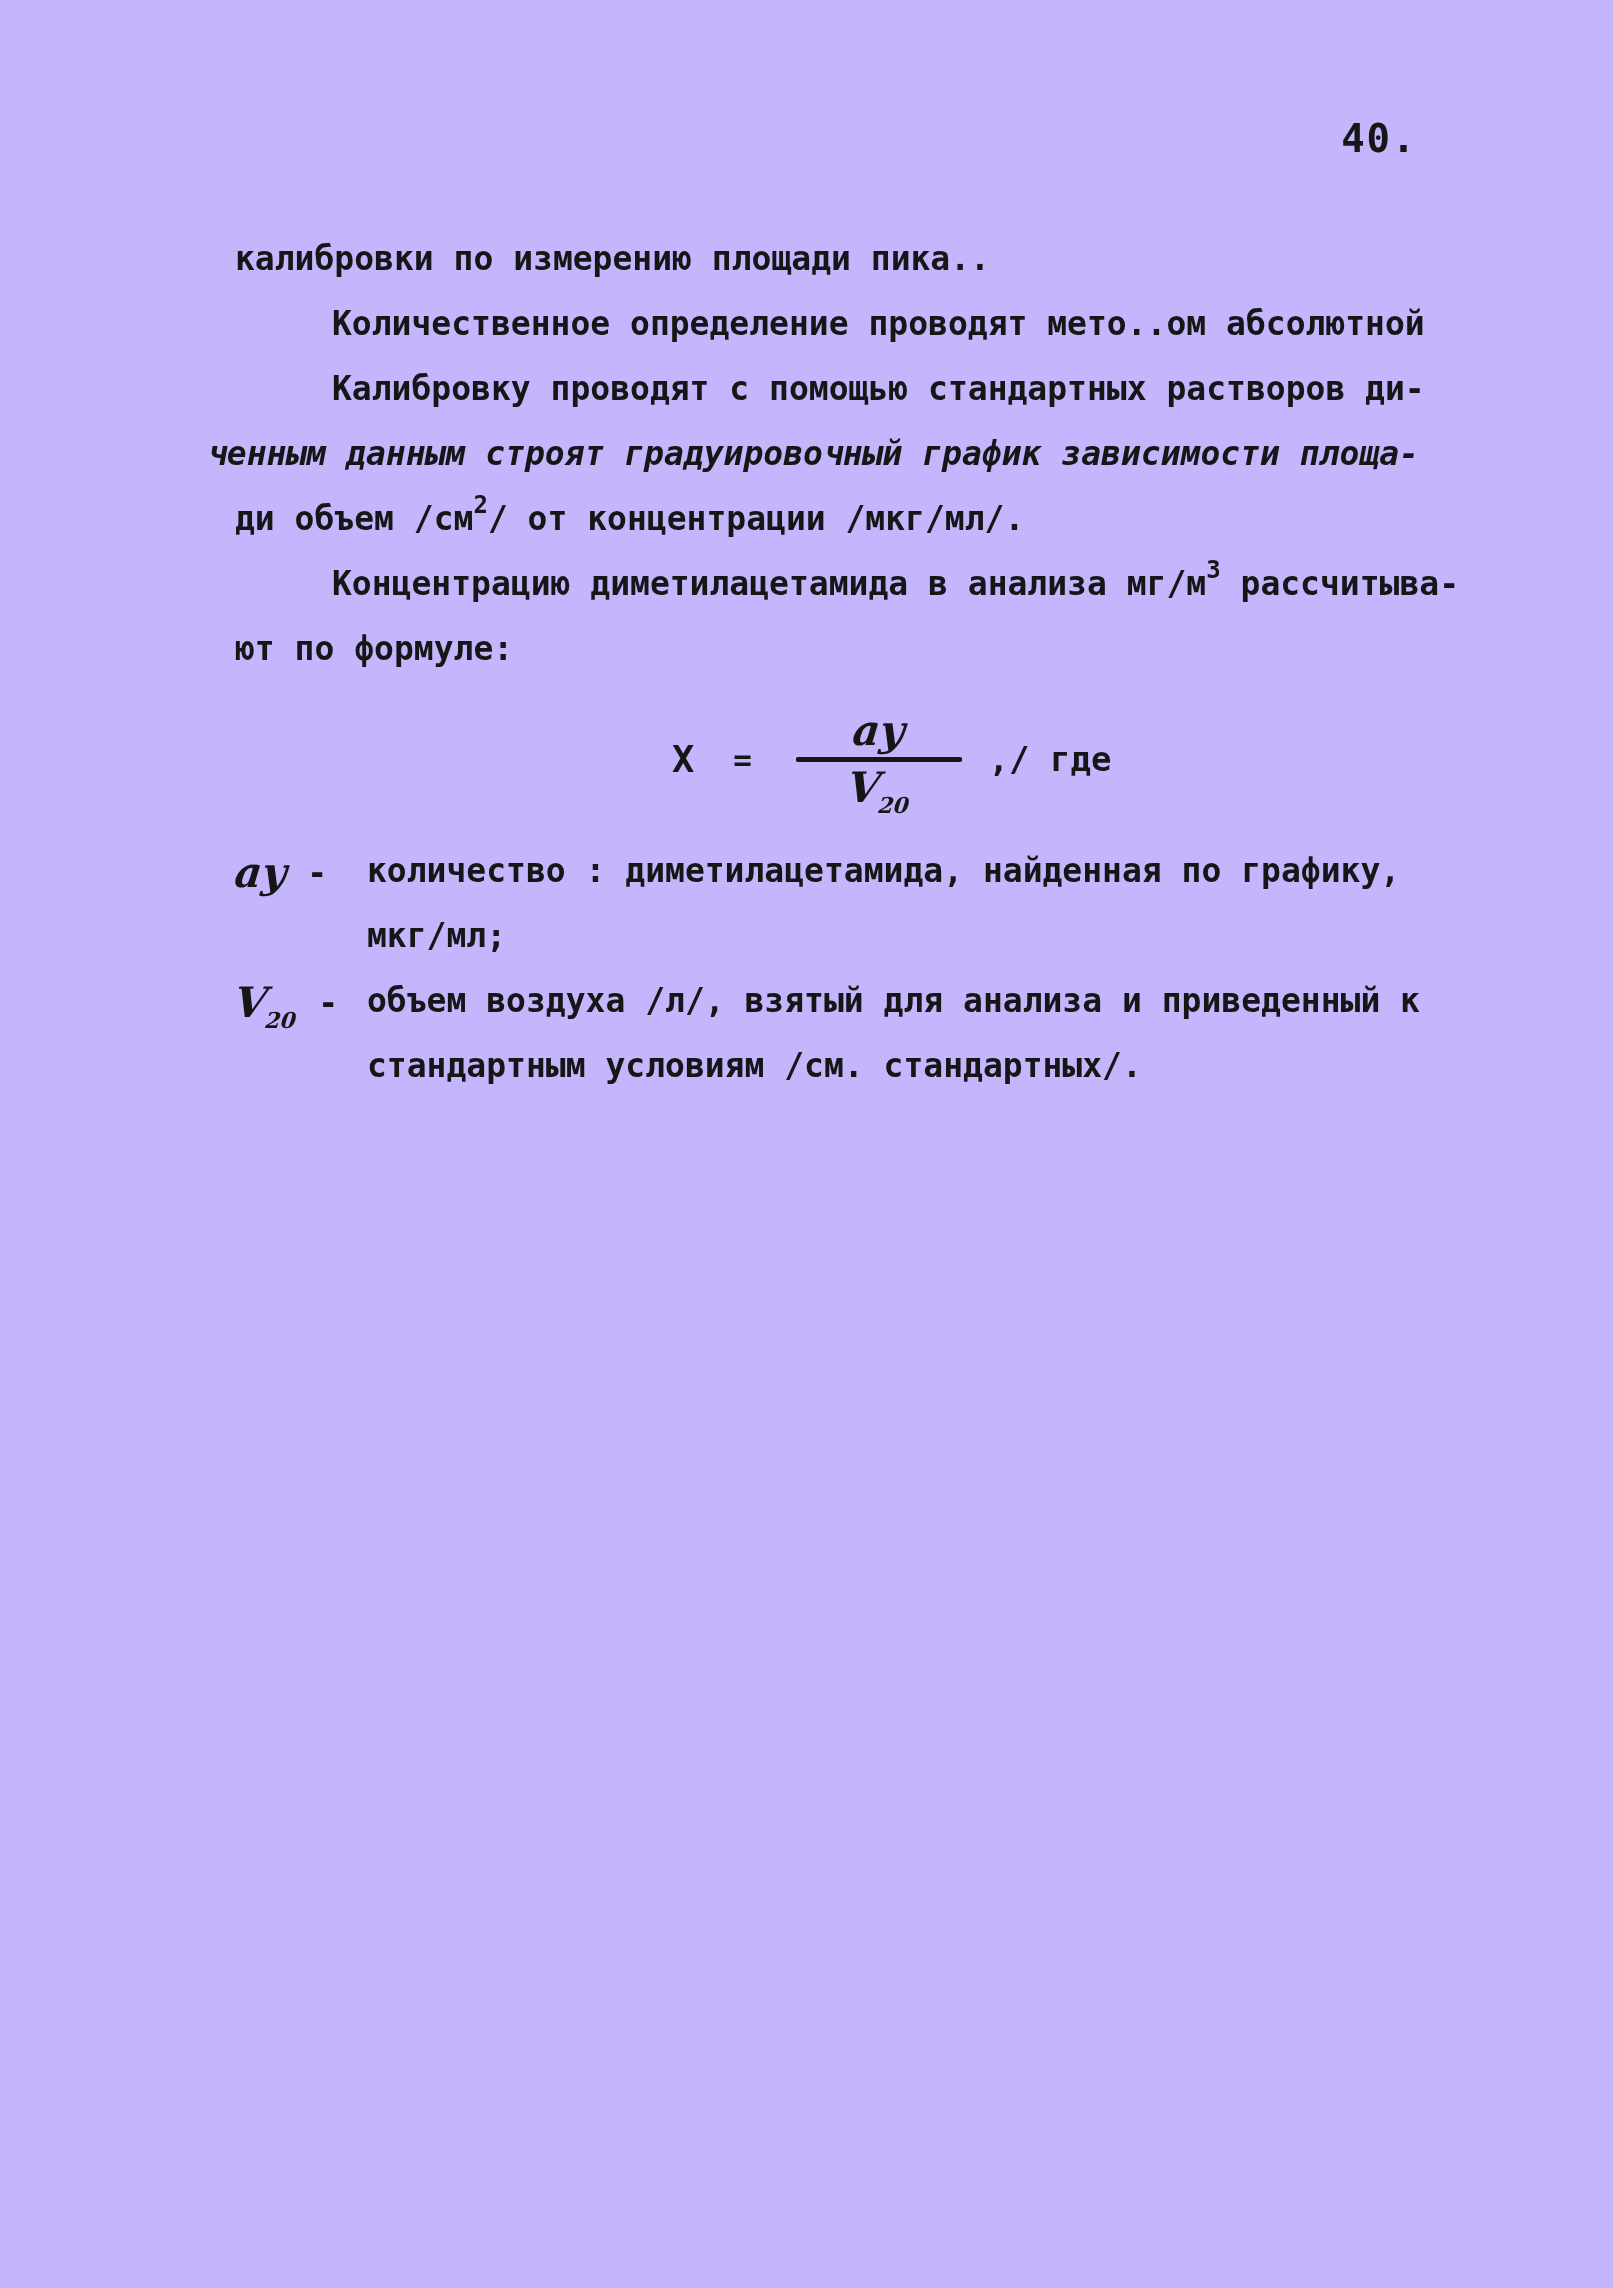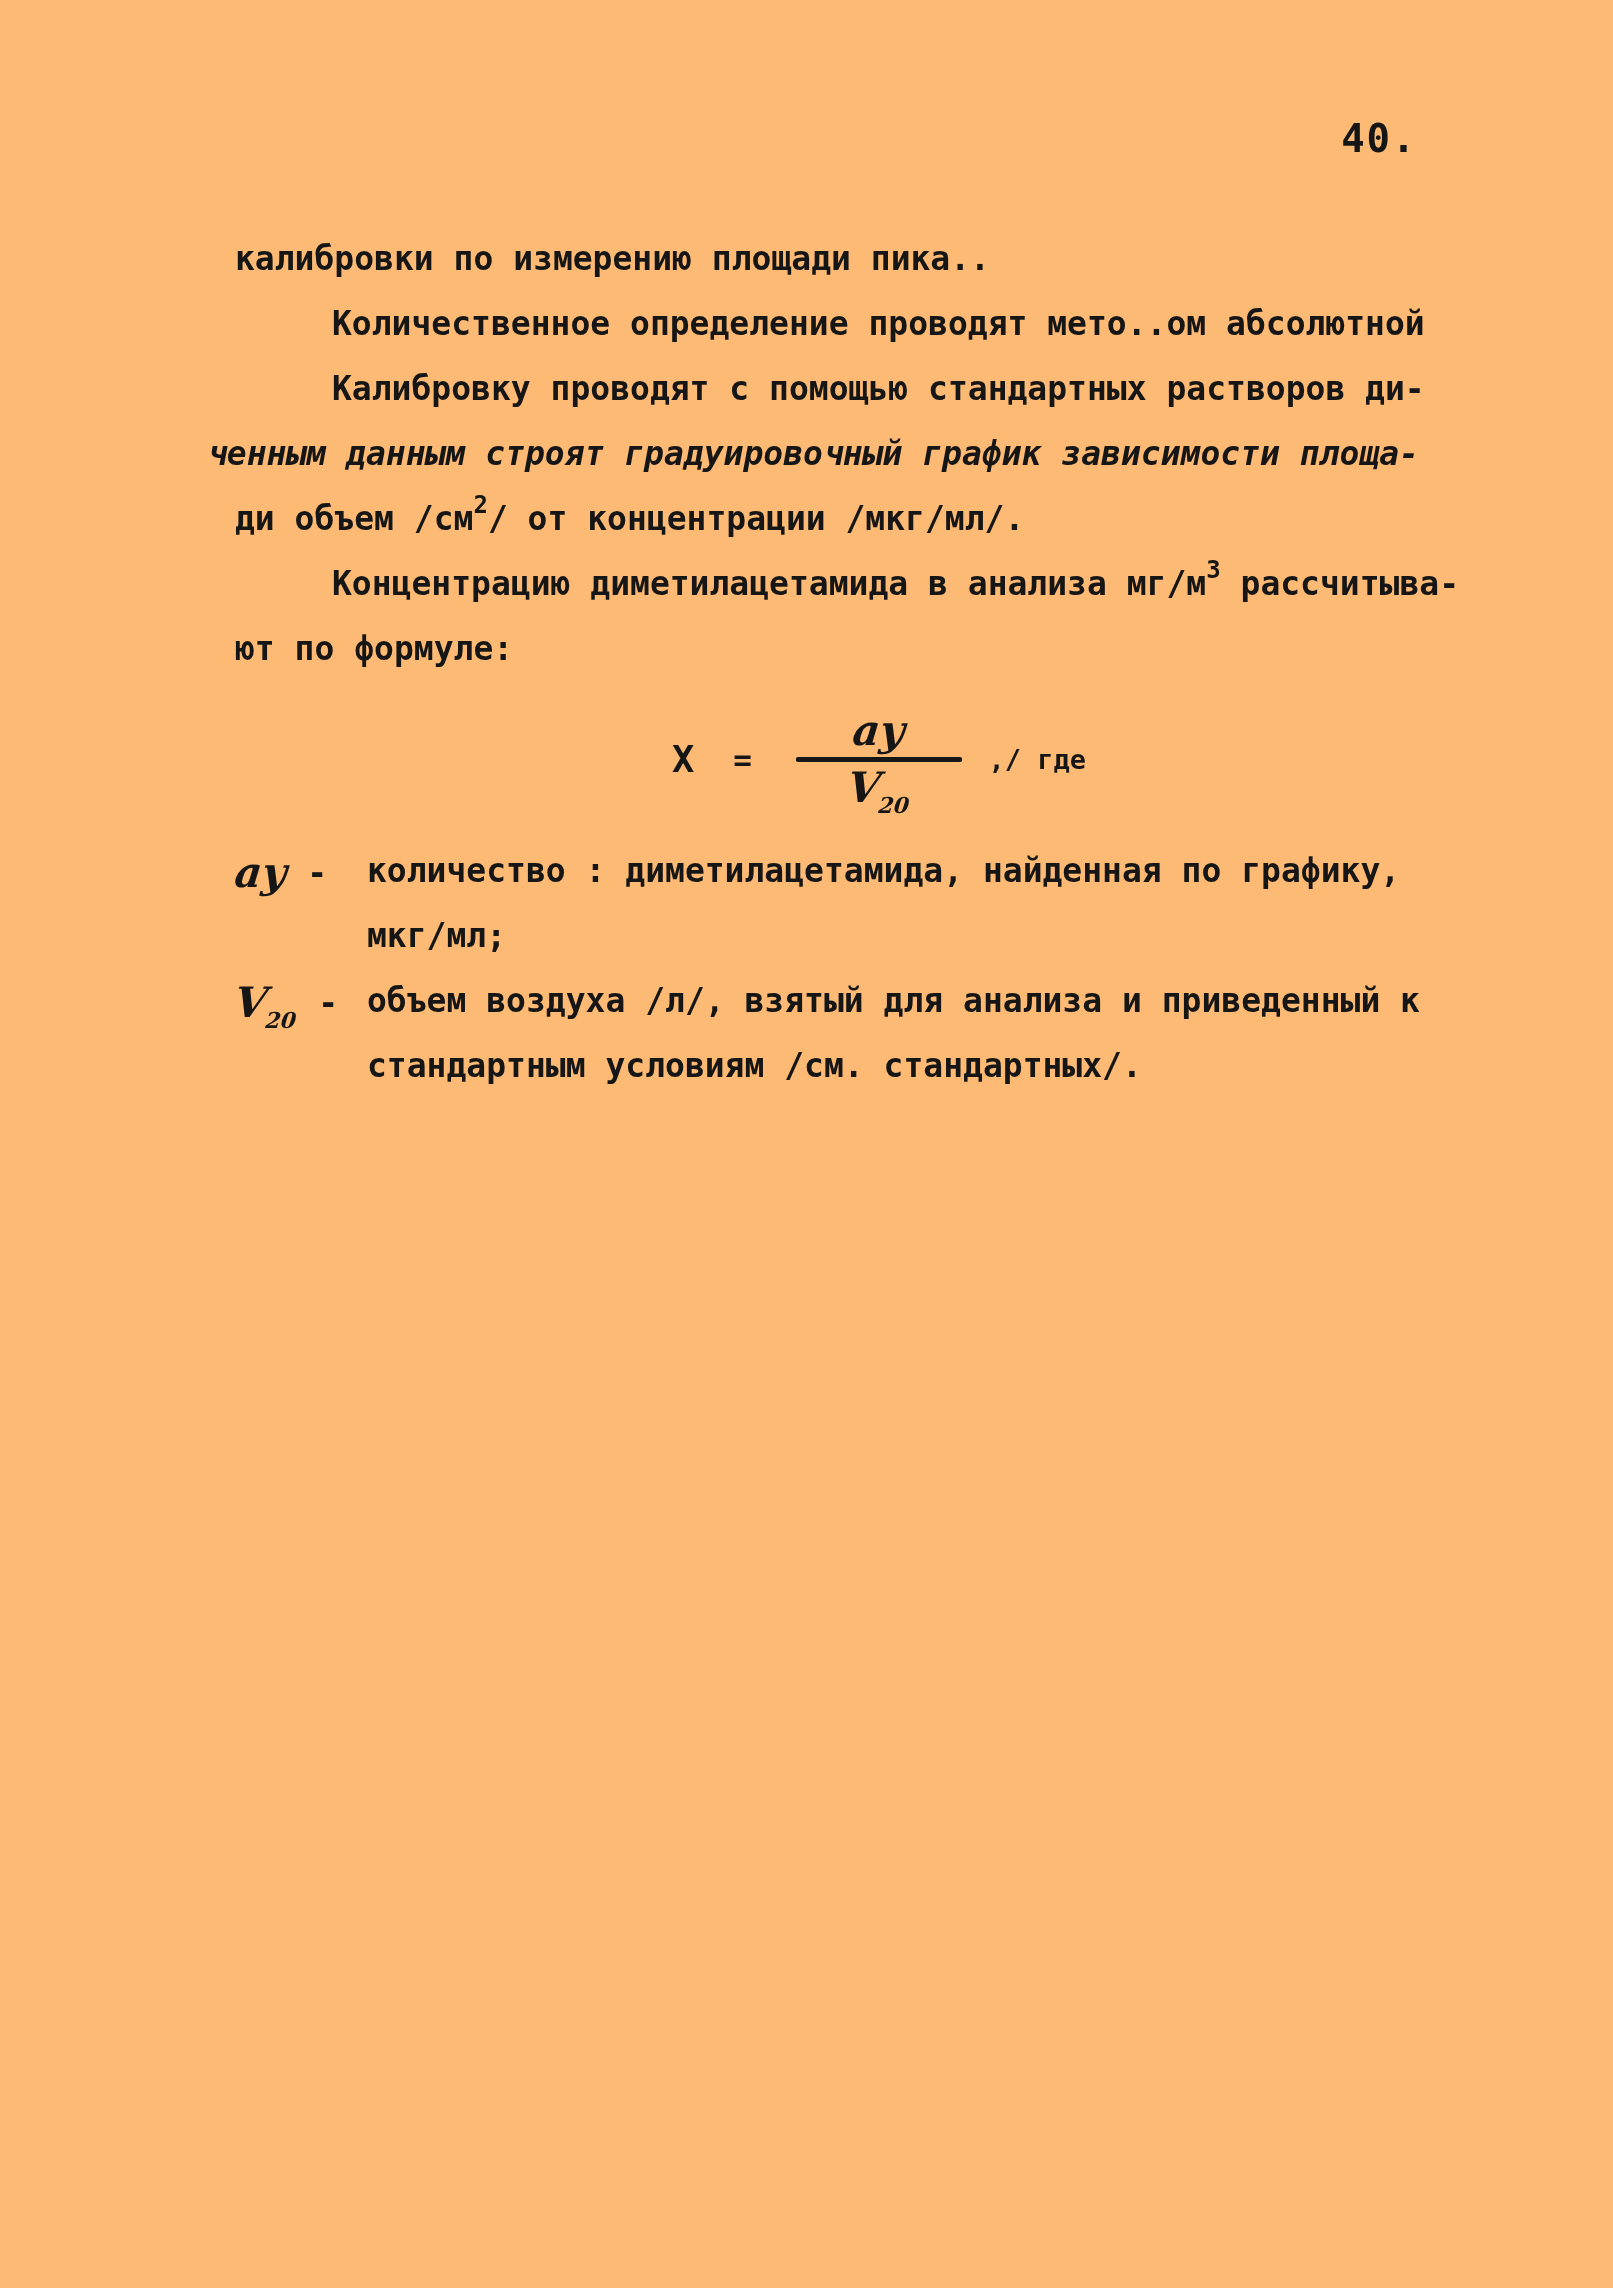--- a/index.html
+++ b/index.html
@@ -4,21 +4,21 @@
 <style>
   html, body {
     margin: 0;
     padding: 0;
     background: #ffffff;
   }
   .page {
     position: relative;
     width: 1613px;
     height: 2289px;
-    background: #fdba74;
+    background: #c4b5fd;
     overflow: hidden;
     font-family: "DejaVu Sans Mono", "Liberation Mono", monospace;
     font-weight: bold;
     color: #161616;
   }
   .page-number {
     position: absolute;
     top: 116px;
     right: 196px;
     font-size: 39px;
@@ -61,21 +61,21 @@
     width: 185px;
   }
   .frac-num { line-height: 1; margin-bottom: 5.5px; }
   .frac-bar {
     width: 166px;
     height: 4.6px;
     background: #161616;
     border-radius: 1.8px;
   }
   .frac-den { line-height: 1; margin-top: 5.5px; }
-  .formula-tail { font-size: 27px; margin-left: 16.6px; }
+  .formula-tail { font-size: 34px; margin-left: 16.6px; }
   
   .hand {
     font-family: "DejaVu Serif", "Liberation Serif", serif;
     font-style: italic;
     font-weight: bold;
     font-size: 42px;
     display: inline-block;
     transform: skewX(-6deg);
   }
   .hand sub {

